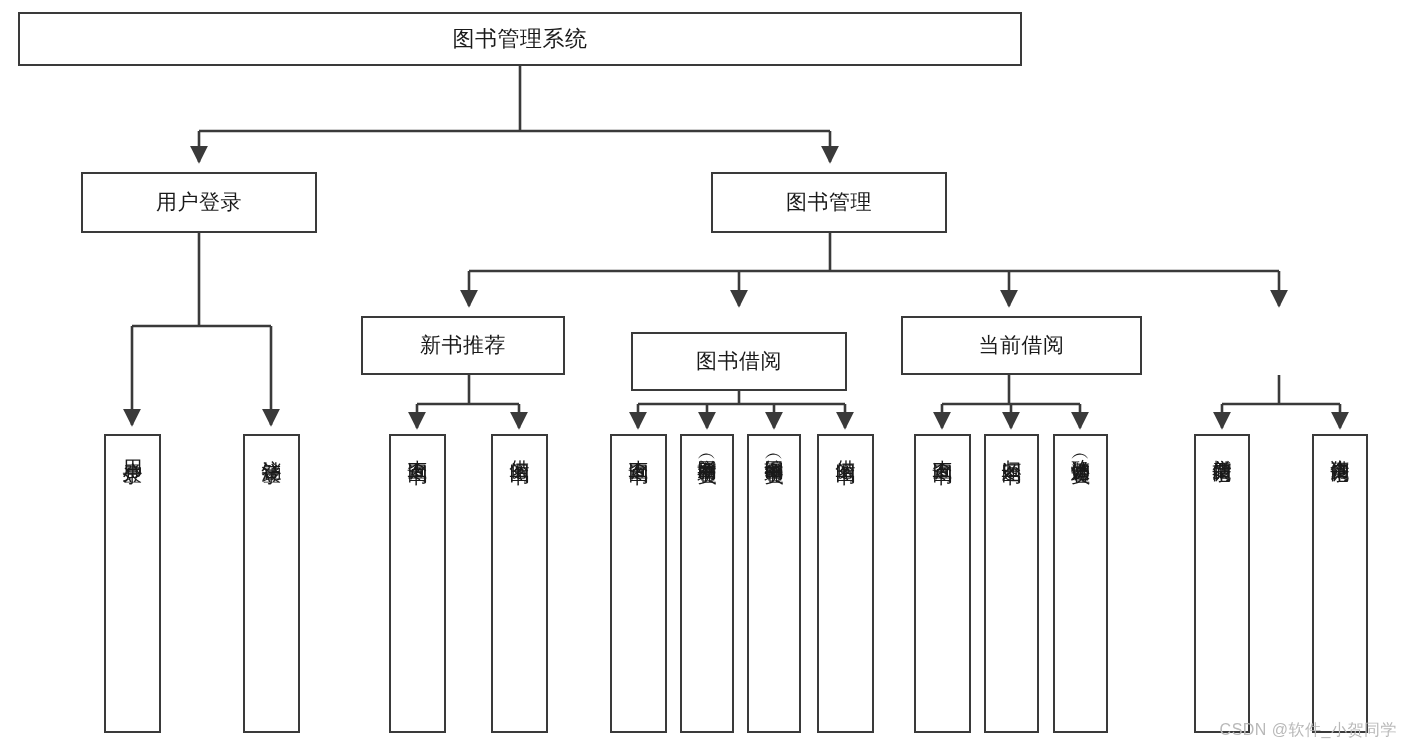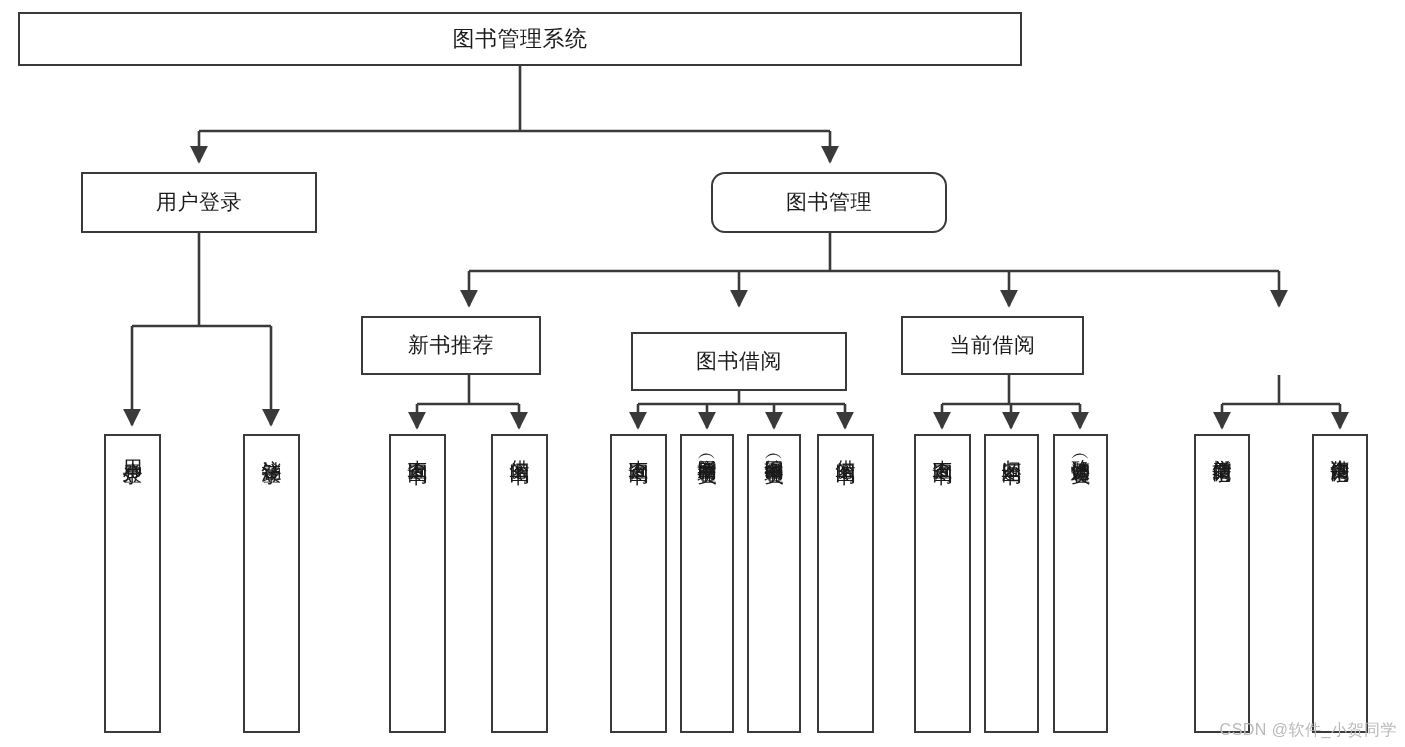--- a/index.html
+++ b/index.html
@@ -135,33 +135,33 @@
   </svg>
 
   <div class="node h-node root" style="left:18px; top:12px; width:1004px; height:54px;">
     <span class="label">图书管理系统</span>
   </div>
 
   <div class="node h-node" style="left:81px; top:172px; width:236px; height:61px;">
     <span class="label">用户登录</span>
   </div>
 
-  <div class="node h-node" style="left:711px; top:172px; width:236px; height:61px;border-radius:14px;">
+  <div class="node h-node" style="left:711px; top:172px; width:236px; height:61px;">
     <span class="label">图书管理</span>
   </div>
 
-  <div class="node h-node" style="left:361px; top:316px; width:180px; height:59px;">
+  <div class="node h-node" style="left:361px; top:316px; width:204px; height:59px;">
     <span class="label">新书推荐</span>
   </div>
 
   <div class="node h-node" style="left:631px; top:316px; width:216px; height:59px;margin-top:16px;">
     <span class="label">图书借阅</span>
   </div>
 
-  <div class="node h-node" style="left:901px; top:316px; width:183px; height:59px;">
+  <div class="node h-node" style="left:901px; top:316px; width:241px; height:59px;">
     <span class="label">当前借阅</span>
   </div>
 
 
   <div class="node v-node" style="left:104px; top:434px; width:57px; height:299px;">
     <span class="label">用户登录</span>
   </div>
 
   <div class="node v-node" style="left:243px; top:434px; width:57px; height:299px;">
     <span class="label">注销登录</span>

